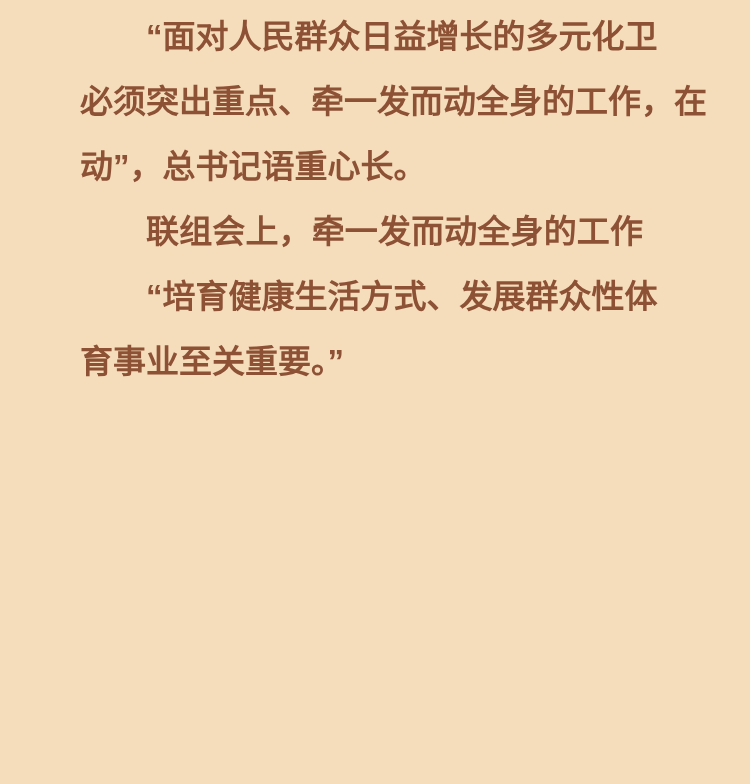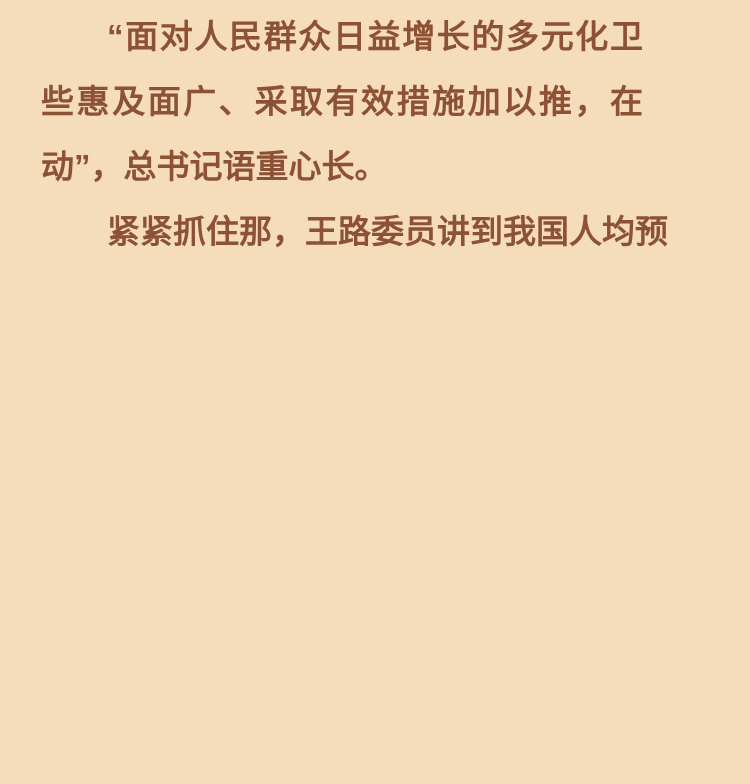--- a/index.html
+++ b/index.html
@@ -12,21 +12,21 @@
     height:784px;
     background:var(--bg);
     color:var(--fg);
     overflow:hidden;
     font-family:"Liberation Sans", sans-serif;
   }
   .article{
     box-sizing:border-box;
     width:696px;
     height:784px;
-    padding:4px 53px 0 41px;
+    padding:4px 53px 0 80px;
   }
   .paragraph{margin:0;padding:0;}
   .line{
     margin:0;
     padding:0;
     font-size:33px;
     line-height:65px;
     font-weight:700;
     text-align:justify;
     text-align-last:justify;
@@ -40,22 +40,26 @@
     text-align-last:left;
   }
 </style>
 </head>
 <body>
 
 <div class="article" lang="zh-CN">
 
   <div class="paragraph">
     <p class="line indent">“面对人民群众日益增长的多元化卫</p>
-    <p class="line">些惠及面广、采取有效措施加以推，在</p>
+    <p class="line">必须突出重点、牵一发而动全身的工作，在</p>
     <p class="line para-end">动”，总书记语重心长。</p>
   </div>
 
   <div class="paragraph">
-    <p class="line indent">紧紧抓住那，王路委员讲到我国人均预</p>
+    <p class="line indent">联组会上，牵一发而动全身的工作</p>
   </div>
 
+  <div class="paragraph">
+    <p class="line indent">“培育健康生活方式、发展群众性体</p>
+    <p class="line para-end">育事业至关重要。”</p>
+  </div>
 
 </div>
 
 </body></html>

